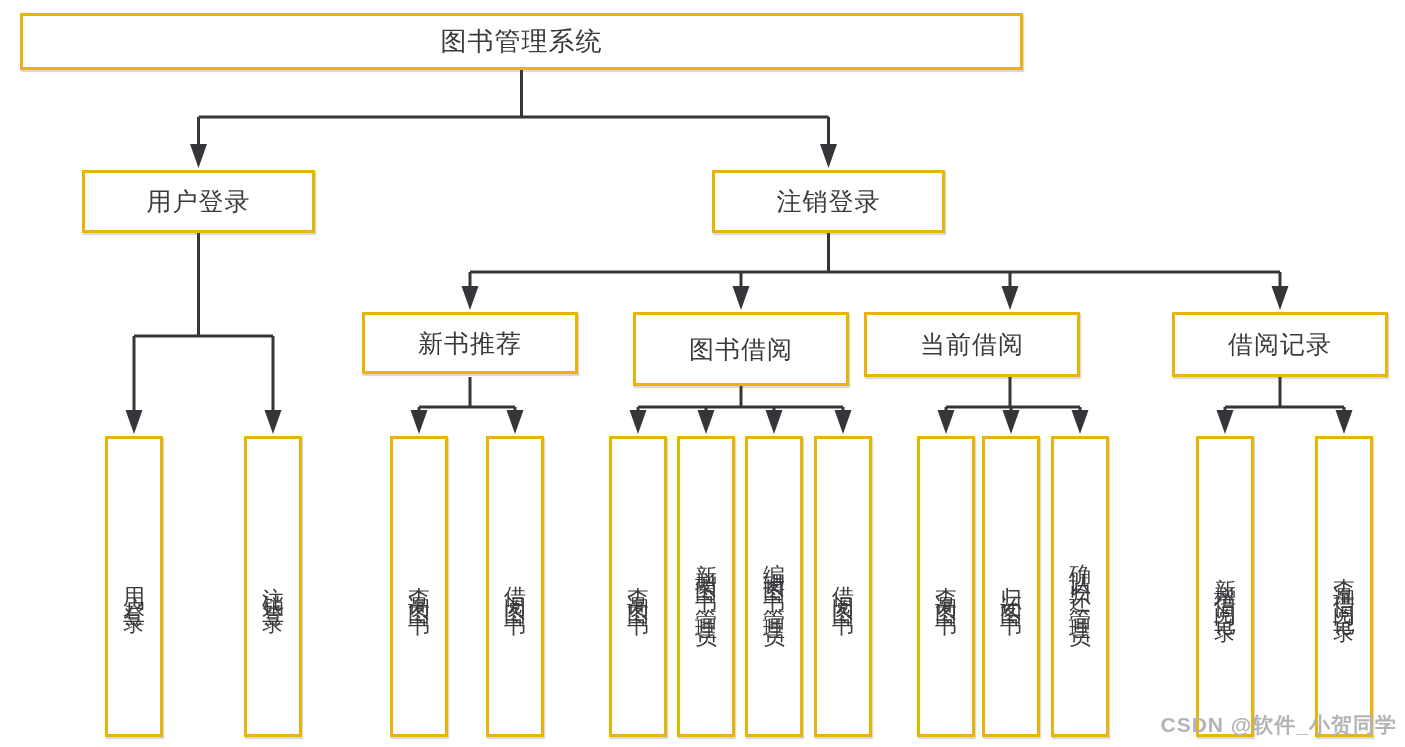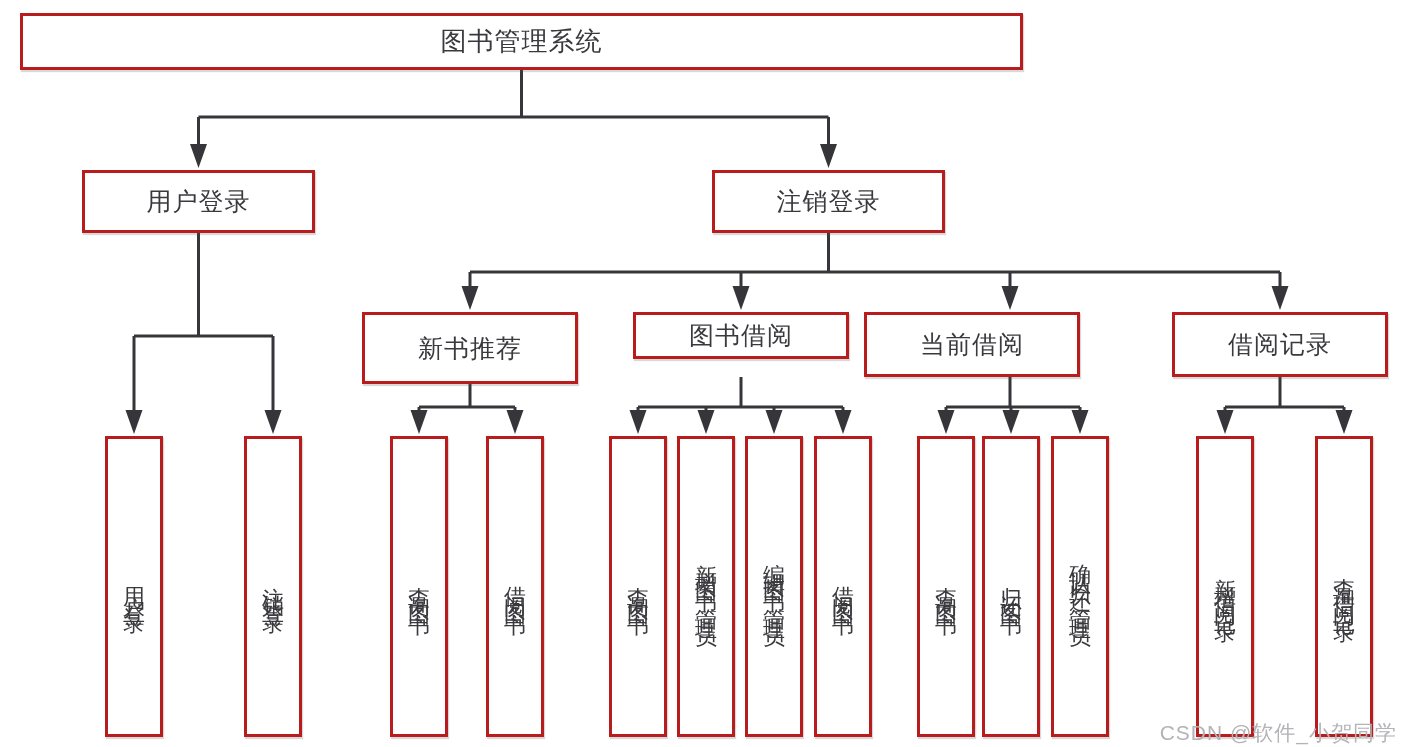--- a/index.html
+++ b/index.html
@@ -14,21 +14,21 @@
   #connectors {
     position: absolute;
     left: 0; top: 0;
     width: 1405px; height: 747px;
     pointer-events: none;
   }
   .box {
     position: absolute;
     box-sizing: border-box;
     background: #ffffff;
-    border: 3px solid #b91c1c;
+    border: 3px solid #eab308;
     color: #3a3a3e;
     display: flex;
     align-items: center;
     justify-content: center;
     box-shadow: 1px 2px 1px rgba(80,80,80,0.22);
     z-index: 2;
   }
   .h-box { text-align: center; }
   .root-box  { font-size: 26px; letter-spacing: 1px; }
   .lvl-box   { font-size: 25px; letter-spacing: 1px; }
@@ -36,25 +36,26 @@
   .v-box .v-text {
     writing-mode: vertical-rl;
     text-orientation: mixed;
     letter-spacing: 9px;
     line-height: 1;
     white-space: nowrap;
   }
   .watermark {
     position: absolute;
     right: 8px;
-    bottom: 0;
+    bottom: 8px;
     font-size: 21px;
     color: #b3b3b8;
     z-index: 5;
     letter-spacing: 1px;
+    font-weight: bold;
   }
 </style>
 </head>
 <body>
 
 <div id="canvas">
 
   <svg id="connectors" viewBox="0 0 1405 747" xmlns="http://www.w3.org/2000/svg">
     <path d="M521.5 70 V117
              M198.5 117 H828.5
@@ -114,24 +115,24 @@
     <span>图书管理系统</span>
   </div>
 
   <div class="box h-box lvl-box" style="left:82px; top:170px; width:233px; height:63px;">
     <span>用户登录</span>
   </div>
   <div class="box h-box lvl-box" style="left:712px; top:170px; width:233px; height:63px;">
     <span>注销登录</span>
   </div>
 
-  <div class="box h-box lvl-box" style="left:362px; top:312px; width:216px; height:72px;text-align:center;">
+  <div class="box h-box lvl-box" style="left:362px; top:312px; width:216px; height:62px;text-align:center;">
     <span>新书推荐</span>
   </div>
-  <div class="box h-box lvl-box" style="left:633px; top:312px; width:216px; height:47px;">
+  <div class="box h-box lvl-box" style="left:633px; top:312px; width:216px; height:74px;">
     <span>图书借阅</span>
   </div>
   <div class="box h-box lvl-box" style="left:864px; top:312px; width:216px; height:65px;">
     <span>当前借阅</span>
   </div>
   <div class="box h-box lvl-box" style="left:1172px; top:312px; width:216px; height:65px;">
     <span>借阅记录</span>
   </div>
 
   <div class="box v-box" style="left:105px; top:436px; width:58px; height:301px;">

